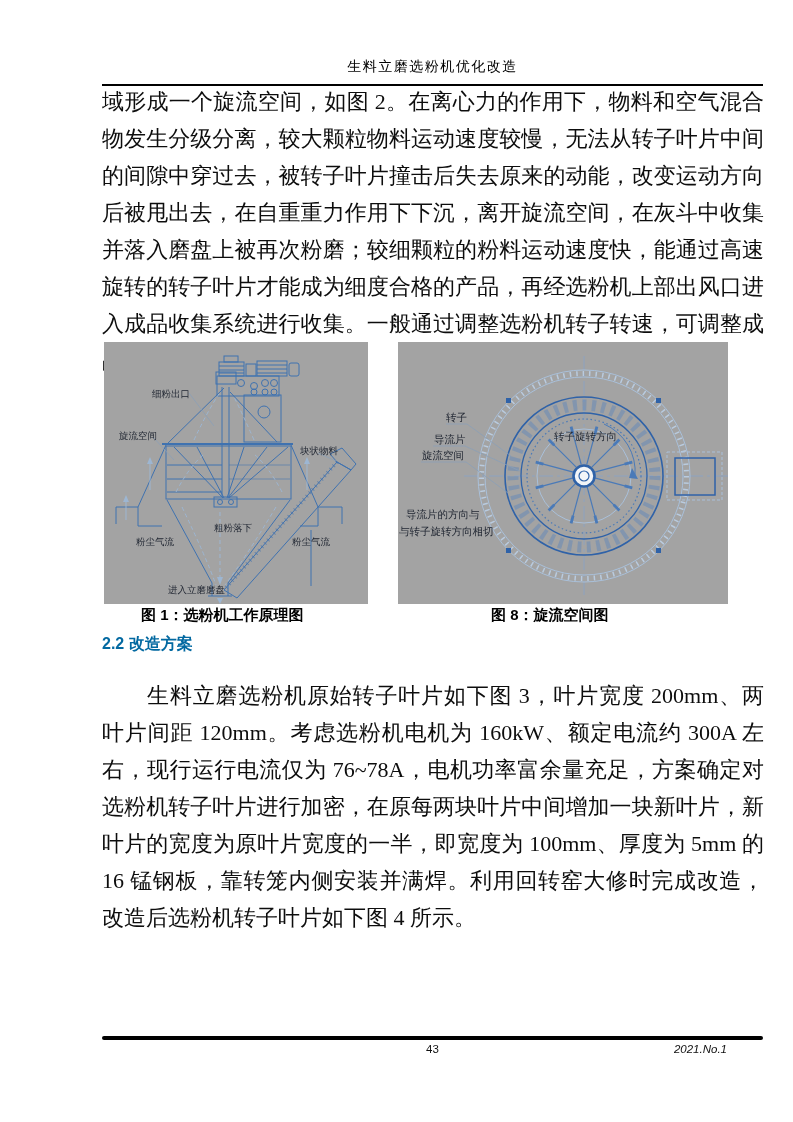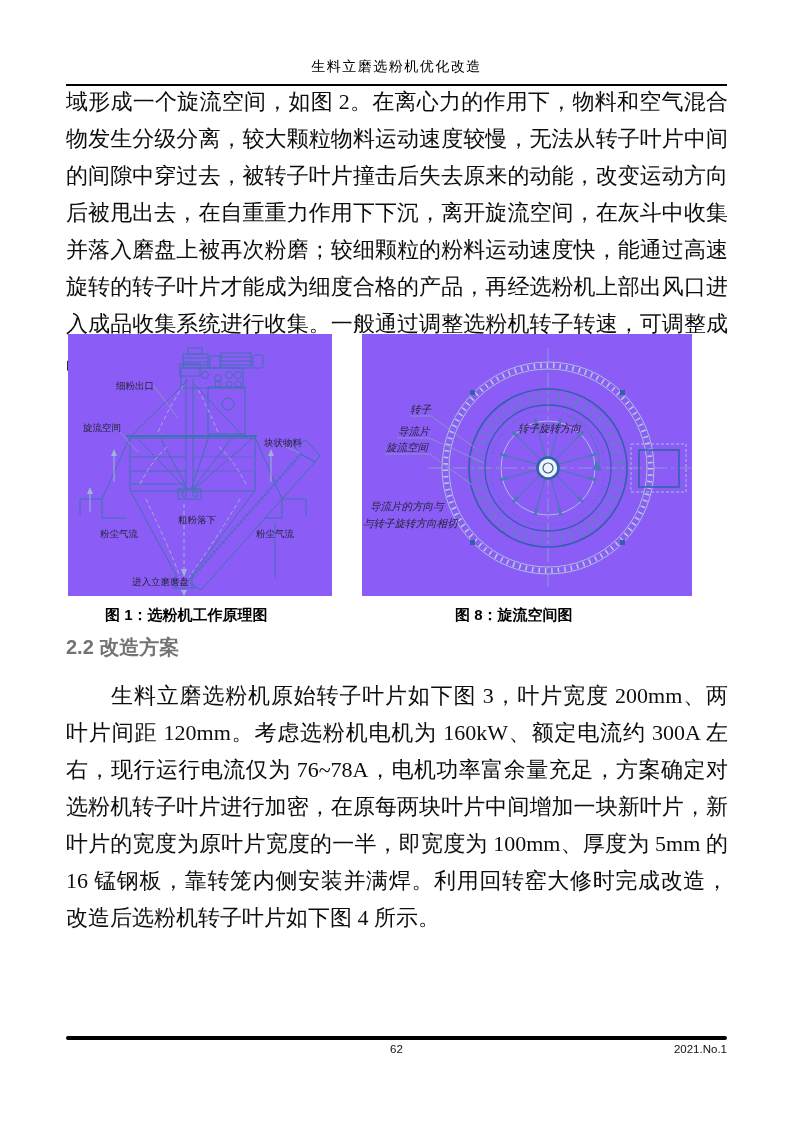--- a/index.html
+++ b/index.html
@@ -1,61 +1,61 @@
 <!DOCTYPE html>
 <html><head>
 <meta charset="utf-8">
 <style>
   html,body{margin:0;padding:0;}
   body{
     width:793px;height:1122px;position:relative;background:#ffffff;
     font-family:"Liberation Serif","DejaVu Serif",serif;color:#111;
     overflow:hidden;
   }
-  .page{position:absolute;inset:0;}
+  .page{position:absolute;inset:0;margin-left:36px;}
   .header-title{
     position:absolute;top:58px;left:66px;width:661px;text-align:center;
     font-size:14px;letter-spacing:1.5px;color:#000;
   }
   .header-rule{
     position:absolute;top:84px;left:66px;width:661px;height:0;
     border-top:2px solid #000;
   }
   .body-text{
     position:absolute;left:66px;width:662px;margin:0;
     font-size:22px;line-height:37px;text-align:justify;color:#0d0d0d;
   }
   .para1{top:83px;}
   .para2{top:677px;text-indent:2.05em;font-family:Liberation Serif, serif;}
-  .figure{position:absolute;top:334px;background:#8b5cf6;}
+  .figure{position:absolute;top:342px;background:#a3a3a3;}
   .fig1{left:68px;width:264px;height:262px;}
-  .fig2{left:362px;width:330px;height:262px;font-style:italic;}
+  .fig2{left:362px;width:330px;height:262px;}
   .figure svg{display:block;width:100%;height:100%;}
   .caption{
     position:absolute;top:606px;font-family:"Liberation Sans","DejaVu Sans",sans-serif;
     font-weight:bold;font-size:15px;color:#000;
   }
   .caption1{left:105px;}
   .caption2{left:455px;}
   .section-heading{
     position:absolute;top:634px;left:66px;margin:0;
     font-family:"Liberation Sans","DejaVu Sans",sans-serif;
-    font-weight:bold;font-size:20px;color:#737373;
+    font-weight:bold;font-size:16px;color:#0369a1;
   }
   .footer-rule{
     position:absolute;top:1036px;left:66px;width:661px;height:4px;
     background:#000;border-radius:2px;
   }
   .footer-page-number{
     position:absolute;top:1043px;left:66px;width:661px;text-align:center;
     font-family:"Liberation Sans","DejaVu Sans",sans-serif;font-size:11.5px;color:#111;
   }
   .footer-issue{
     position:absolute;top:1043px;right:66px;
-    font-family:"Liberation Sans","DejaVu Sans",sans-serif;font-size:11.5px;color:#111;
+    font-family:"Liberation Sans","DejaVu Sans",sans-serif;font-size:11.5px;color:#111;font-style:italic;
   }
   .dlabel{
     font-family:"Liberation Sans","DejaVu Sans",sans-serif;
     font-size:9.5px;fill:#1e2430;
   }
   .dlabel2{
     font-family:"Liberation Sans","DejaVu Sans",sans-serif;
     font-size:10.5px;fill:#1e2430;
   }
 </style>
@@ -274,16 +274,16 @@
   </div>
 
   <div class="caption caption1">图 1：选粉机工作原理图</div>
   <div class="caption caption2">图 8：旋流空间图</div>
 
   <h2 class="section-heading">2.2 改造方案</h2>
 
   <p class="body-text para2">生料立磨选粉机原始转子叶片如下图 3，叶片宽度 200mm、两叶片间距 120mm。考虑选粉机电机为 160kW、额定电流约 300A 左右，现行运行电流仅为 76~78A，电机功率富余量充足，方案确定对选粉机转子叶片进行加密，在原每两块叶片中间增加一块新叶片，新叶片的宽度为原叶片宽度的一半，即宽度为 100mm、厚度为 5mm 的 16 锰钢板，靠转笼内侧安装并满焊。利用回转窑大修时完成改造，改造后选粉机转子叶片如下图 4 所示。</p>
 
   <div class="footer-rule"></div>
-  <div class="footer-page-number">62</div>
+  <div class="footer-page-number">43</div>
   <div class="footer-issue">2021.No.1</div>
 
 </div>
 
 </body></html>

